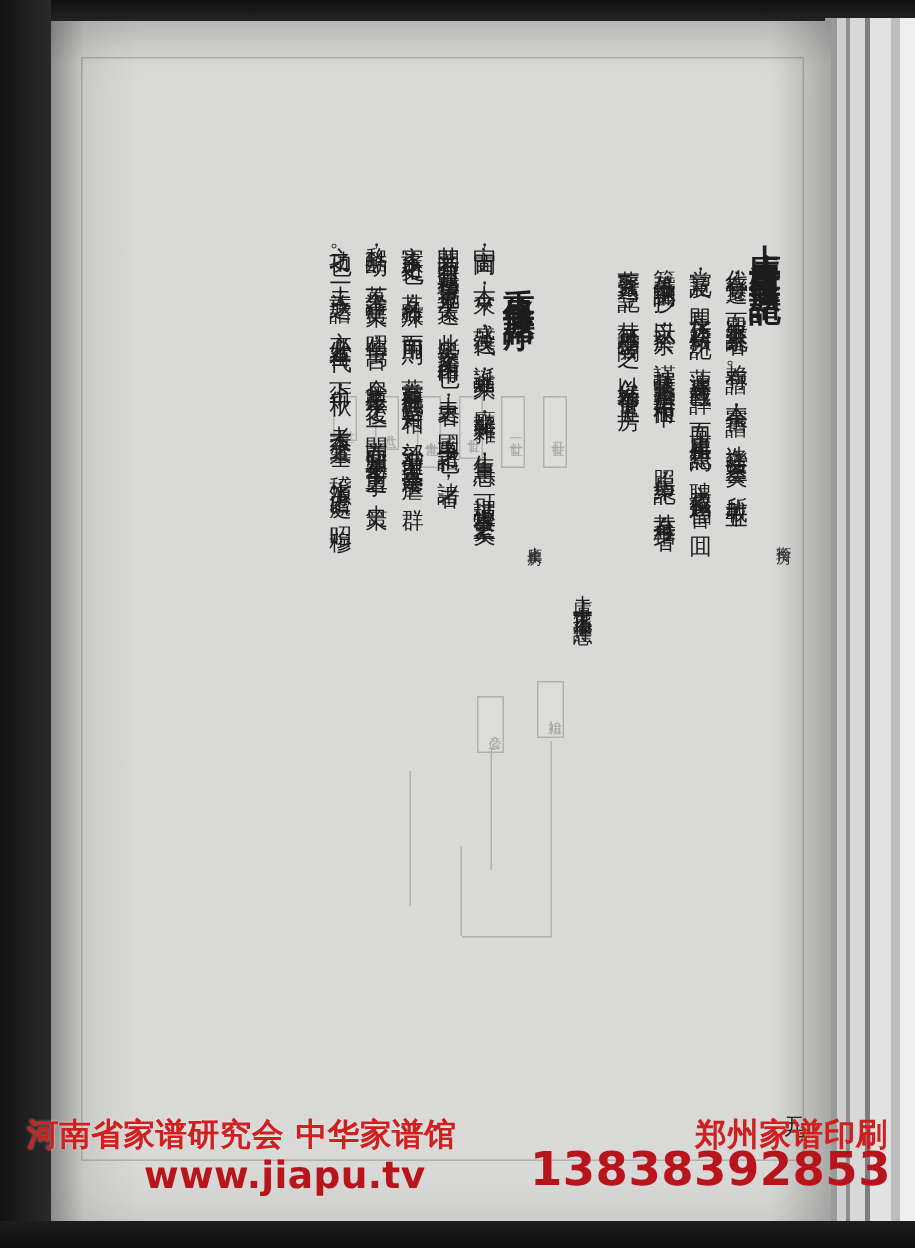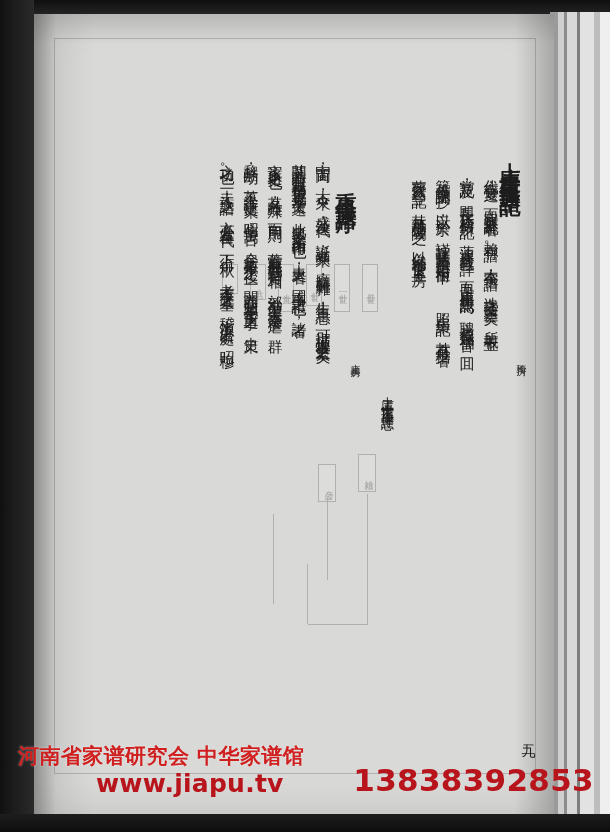--- a/index.html
+++ b/index.html
@@ -211,15 +211,16 @@
       <div id="a2-c3" class="vtext a2-col">家族之史也，其名雖殊，而用則一。蓋嘗觀歷代聖君賢相，郊治升平與夫亭廥暴虐，群</div>
       <div id="a2-c4" class="vtext a2-col">黎酷劫，莫不詳注史策，昭傳萬古，今居數千年之後，一開卷而知數千年前之事，史策</div>
       <div id="a2-c5" class="vtext a2-col">之功也。夫一族之譜，亦必上基百代，下衍千秋，考本本之肇基，稽水源之出處，昭穆</div>
     </div>
 
     <div id="page-number">九二</div>
   </div>
 
   <div class="wm" id="wm-org">河南省家谱研究会 中华家谱馆</div>
   <div class="wm" id="wm-url">www.jiapu.tv</div>
+  <div class="wm" id="wm-print">郑州家谱印刷</div>
   <div class="wm" id="wm-phone">13838392853</div>
 
 </div>
 
 </body></html>

